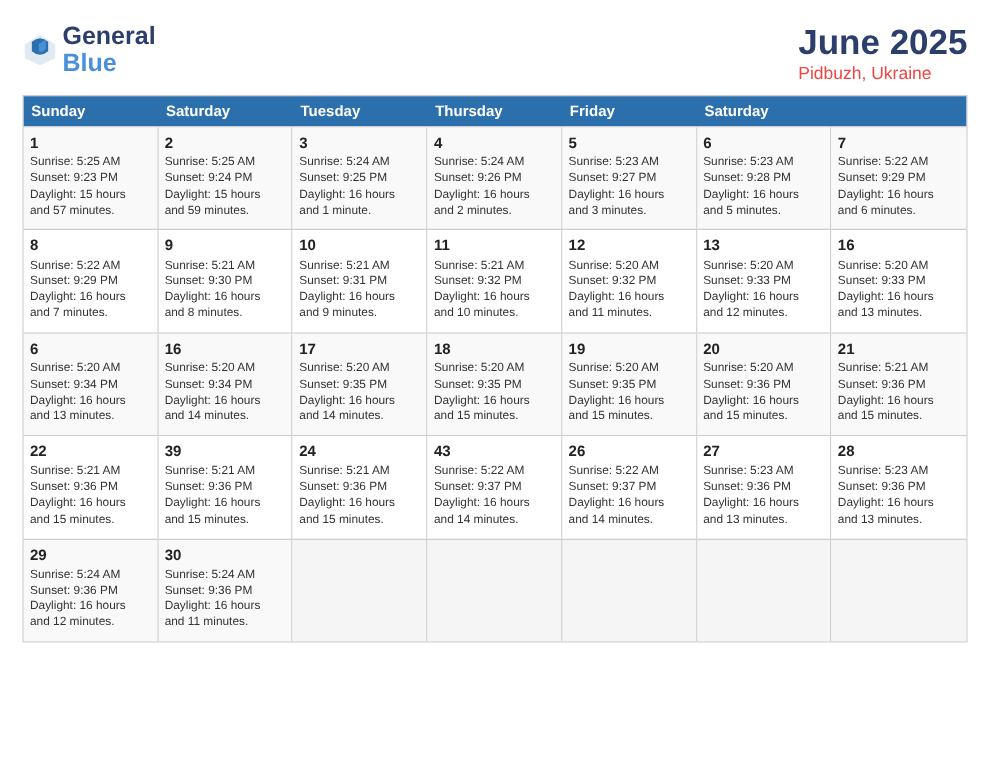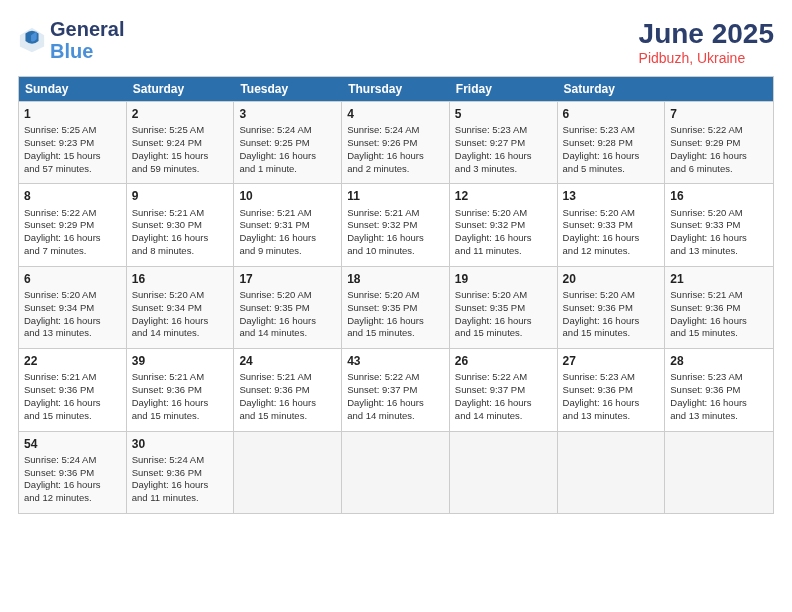--- a/index.html
+++ b/index.html
@@ -343,21 +343,21 @@
           <div class="cal-cell">
             <span class="day-num">28</span>
             <div style="white-space: pre-line;">Sunrise: 5:23 AM
 Sunset: 9:36 PM
 Daylight: 16 hours
 and 13 minutes.</div>
           </div>
         </div>
         <div class="cal-row">
           <div class="cal-cell">
-            <span class="day-num">54</span>
+            <span class="day-num">29</span>
             <div style="white-space: pre-line;">Sunrise: 5:24 AM
 Sunset: 9:36 PM
 Daylight: 16 hours
 and 12 minutes.</div>
           </div>
           <div class="cal-cell">
             <span class="day-num">30</span>
             <div style="white-space: pre-line;">Sunrise: 5:24 AM
 Sunset: 9:36 PM
 Daylight: 16 hours

